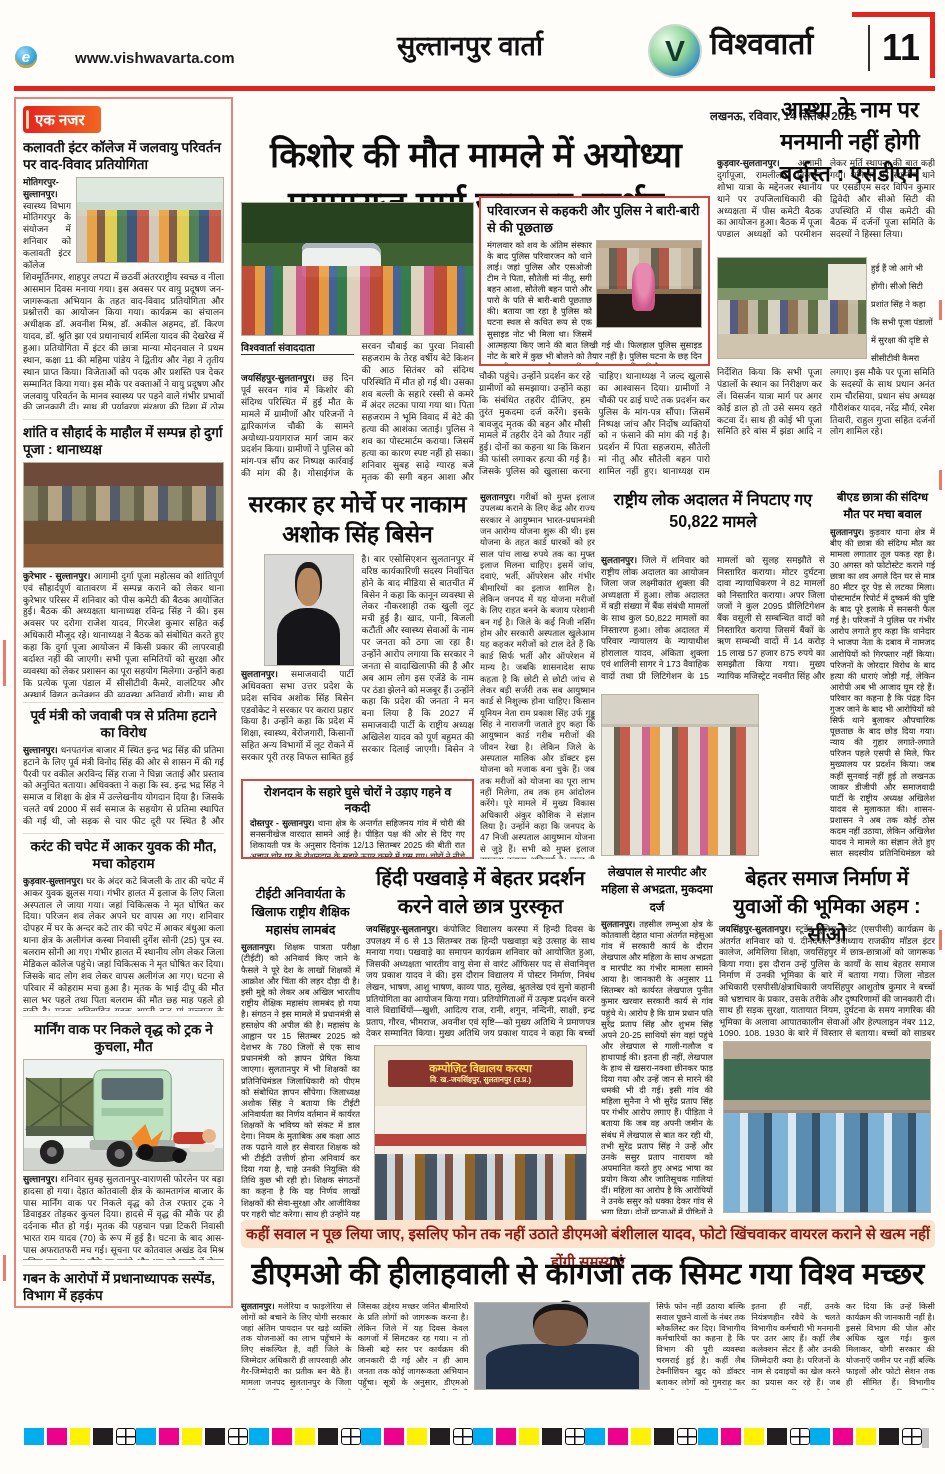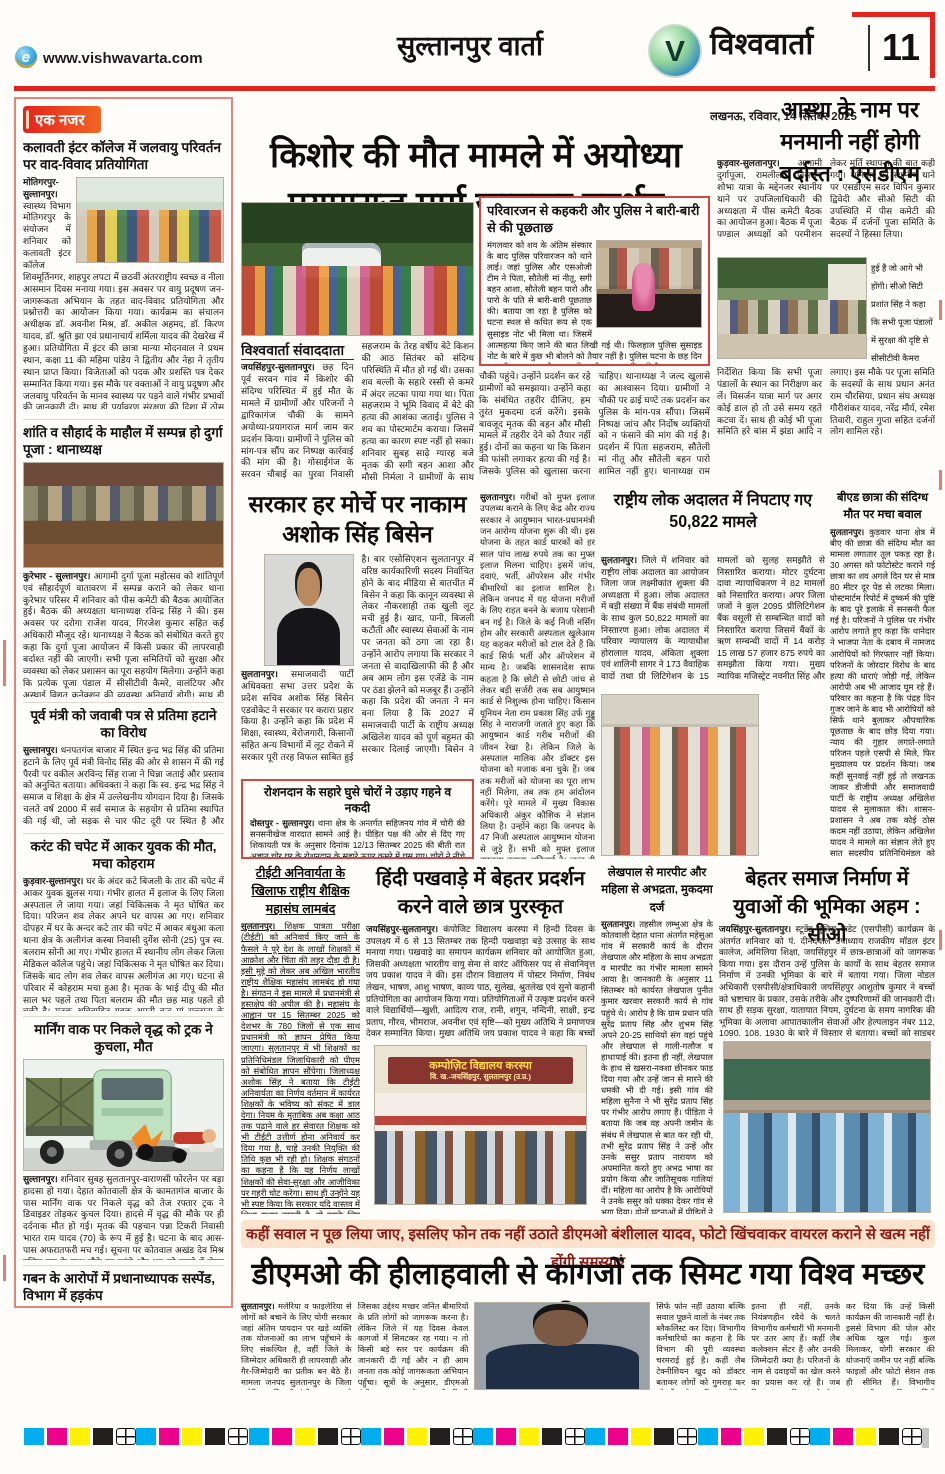--- a/index.html
+++ b/index.html
@@ -4,21 +4,21 @@
 <style>
   html,body{margin:0;padding:0;background:#e9e7e2;}
   #page{position:relative;width:945px;height:1474px;background:#fffdf9;margin:0 auto;
         font-family:"Liberation Sans","DejaVu Sans",sans-serif;color:#111;overflow:hidden;}
   .abs{position:absolute;}
   
   .site{left:15px;top:46px;display:flex;align-items:center;gap:6px;}
   .eicon{width:22px;height:22px;border-radius:50%;background:radial-gradient(circle at 35% 30%,#9fd8f5,#1a9cd8 70%);
          color:#fff;font-weight:bold;font-style:italic;text-align:center;line-height:22px;font-size:15px;
          box-shadow:inset 0 -3px 0 rgba(240,160,30,.8);}
-  .siteurl{font-size:15px;font-weight:bold;color:#1c1c1c;}
+  .siteurl{font-size:15px;font-weight:bold;color:#1c1c1c;margin-left:32px;}
   .edition{left:290px;top:26px;width:360px;text-align:center;font-size:27px;font-weight:800;}
   .globe{left:648px;top:24px;width:54px;height:54px;border-radius:50%;
          background:radial-gradient(circle at 32% 30%,#eafbea,#8fd49a 45%,#2f89c5 80%,#1b6fae);
          border:2px solid #cfd8cf;box-sizing:border-box;text-align:center;}
   .globe span{font-size:30px;font-weight:900;color:#123a2a;line-height:50px;}
   .brand{left:710px;top:22px;font-size:30px;font-weight:900;letter-spacing:0;}
   .branddate{left:710px;top:60px;font-size:11.5px;font-weight:bold;color:#222;margin-top:48px;}
   .pagebox{left:852px;top:12px;width:83px;height:66px;border-top:5px solid #e3231e;border-right:5px solid #e3231e;
            box-sizing:border-box;display:flex;align-items:center;justify-content:flex-end;}
   .pagenum{border-left:2px solid #333;padding:2px 10px 2px 12px;font-size:36px;font-weight:800;text-align:center;}
@@ -208,21 +208,21 @@
   </div>
 
   <div class="abs hcenter" style="left:241px;top:94px;width:470px;height:104px;font-size:35px;line-height:1.4;margin-top:36px;">किशोर की मौत मामले में अयोध्या प्रयागराज मार्ग जामकर प्रदर्शन</div>
 
   <div class="abs ph ph-protest" style="left:241px;top:202px;width:233px;height:134px;">
     <span class="van"></span>
   </div>
 
   <div class="abs clip" style="left:241px;top:341px;width:233px;height:143px;">
     <div class="bt cols2" style="height:143px;">
-      <div style="font-weight:bold;font-size:14px;border-bottom:1px solid #333;margin-bottom:2px;">विश्ववार्ता संवाददाता</div>
+      <div style="font-weight:bold;font-size:10px;border-bottom:1px solid #333;margin-bottom:18px;">विश्ववार्ता संवाददाता</div>
       <span class="dl">जयसिंहपुर-सुलतानपुर।</span>
       <span>छह दिन पूर्व सरवन गांव में किशोर की संदिग्ध परिस्थित में हुई मौत के मामले में ग्रामीणों और परिजनों ने द्वारिकागंज चौकी के सामने अयोध्या-प्रयागराज मार्ग जाम कर प्रदर्शन किया। ग्रामीणों ने पुलिस को मांग-पत्र सौंप कर निष्पक्ष कार्रवाई की मांग की है। गोसाईगंज के सरवन चौबाई का पुरवा निवासी सहजराम के तेरह वर्षीय बेटे किशन की आठ सितंबर को संदिग्ध परिस्थिति में मौत हो गई थी। उसका शव बल्ली के सहारे रस्सी से कमरे में अंदर लटका पाया गया था। पिता सहजराम ने भूमि विवाद में बेटे की हत्या की आशंका जताई। पुलिस ने शव का पोस्टमार्टम कराया। जिसमें हत्या का कारण स्पष्ट नहीं हो सका। शनिवार सुबह साढ़े ग्यारह बजे मृतक की सगी बहन आशा और मौसी निर्मला ने ग्रामीणों के साथ द्वारिकागंज चौकी के सामने अयोध्या-प्रयागराज हाइवे पर रोड जाम कर दिया। द्वारिकागंज चौकी इंचार्ज द्विवेश त्रिवेदी ने समझा बुझाकर ग्रामीणों को सड़क से हटाया। इस बीच 10 मिनट हाइवे पर आवागमन बाधित रहा। सूचना पर थानाध्यक्ष राम आशीष उपाध्याय</span>
     </div>
   </div>
 
   <div class="abs inset clip" style="left:479px;top:196px;width:231px;height:170px;">
     <div class="t">परिवारजन से कहकरी और पुलिस ने बारी-बारी से की पूछताछ</div>
     <div class="bt s clip" style="height:128px;">
       <span class="ph ph-sog" style="float:right;width:106px;height:88px;margin:0 0 3px 4px;"></span>
       <span>मंगलवार को शव के अंतिम संस्कार के बाद पुलिस परिवारजन को थाने लाई। जहां पुलिस और एसओजी टीम ने पिता, सौतेली मां नीतू, सगी बहन आशा, सौतेली बहन पारो और पारो के पति से बारी-बारी पूछताछ की। बताया जा रहा है पुलिस को घटना स्थल से कथित रूप से एक सुसाइड नोट भी मिला था। जिसमें आत्महत्या किए जाने की बात लिखी गई थी। फिलहाल पुलिस सुसाइड नोट के बारे में कुछ भी बोलने को तैयार नहीं है। पुलिस घटना के छह दिन बाद भी आत्महत्या और हत्या की गुत्थी सुलझा नहीं सकी है।</span>
@@ -281,35 +281,35 @@
   </div>
 
   <div class="abs clip" style="left:830px;top:489px;width:105px;height:370px;">
     <div class="hcenter" style="font-size:11.5px;line-height:1.5;">बीएड छात्रा की संदिग्ध मौत पर मचा बवाल</div>
     <div class="bt s" style="margin-top:3px;">
       <span class="dl">सुलतानपुर।</span>
       <span>कुड़वार थाना क्षेत्र में बीए की छात्रा की संदिग्ध मौत का मामला लगातार तूल पकड़ रहा है। 30 अगस्त को फोटोस्टेट कराने गई छात्रा का शव अगले दिन घर से मात्र 80 मीटर दूर पेड़ से लटका मिला। पोस्टमार्टम रिपोर्ट में दुष्कर्म की पुष्टि के बाद पूरे इलाके में सनसनी फैल गई है। परिजनों ने पुलिस पर गंभीर आरोप लगाते हुए कहा कि थानेदार ने भाजपा नेता के दबाव में नामजद आरोपियों को गिरफ्तार नहीं किया। परिजनों के जोरदार विरोध के बाद हत्या की धाराएं जोड़ी गईं, लेकिन आरोपी अब भी आजाद घूम रहे हैं। परिवार का कहना है कि पंद्रह दिन गुजर जाने के बाद भी आरोपियों को सिर्फ थाने बुलाकर औपचारिक पूछताछ के बाद छोड़ दिया गया। न्याय की गुहार लगाते-लगाते परिजन पहले एसपी से मिले, फिर मुख्यालय पर प्रदर्शन किया। जब कहीं सुनवाई नहीं हुई तो लखनऊ जाकर डीजीपी और समाजवादी पार्टी के राष्ट्रीय अध्यक्ष अखिलेश यादव से मुलाकात की। शासन-प्रशासन ने अब तक कोई ठोस कदम नहीं उठाया, लेकिन अखिलेश यादव ने मामले का संज्ञान लेते हुए सात सदस्यीय प्रतिनिधिमंडल को पीड़ित परिवार से मिलने भेजा है। प्रतिनिधिमंडल में जिलाध्यक्ष रघुवीर यादव, सांसद राम भुआल निषाद, विधायक ताहिर खान, सांस्कृतिक प्रकोष्ठ प्रदेश अध्यक्ष धर्मेंद्र सोलंकी, राम कुमार भुर्जी, प्रदीप भुर्जी और स्वामीनाथ यादव शामिल हैं।</span>
     </div>
   </div>
 
-  <div class="abs clip" style="left:241px;top:864px;width:119px;height:350px;text-decoration:underline;">
+  <div class="abs clip" style="left:241px;top:885px;width:119px;height:350px;">
     <div class="hcenter" style="font-size:12.5px;line-height:1.45;">टीईटी अनिवार्यता के खिलाफ राष्ट्रीय शैक्षिक महासंघ लामबंद</div>
     <div class="bt s" style="margin-top:3px;">
       <span class="dl">सुलतानपुर।</span>
       <span>शिक्षक पात्रता परीक्षा (टीईटी) को अनिवार्य किए जाने के फैसले ने पूरे देश के लाखों शिक्षकों में आक्रोश और चिंता की लहर दौड़ा दी है। इसी मुद्दे को लेकर अब अखिल भारतीय राष्ट्रीय शैक्षिक महासंघ लामबंद हो गया है। संगठन ने इस मामले में प्रधानमंत्री से हस्तक्षेप की अपील की है। महासंघ के आह्वान पर 15 सितम्बर 2025 को देशभर के 780 जिलों से एक साथ प्रधानमंत्री को ज्ञापन प्रेषित किया जाएगा। सुलतानपुर में भी शिक्षकों का प्रतिनिधिमंडल जिलाधिकारी को पीएम को संबोधित ज्ञापन सौंपेगा। जिलाध्यक्ष अशोक सिंह ने बताया कि टीईटी अनिवार्यता का निर्णय वर्तमान में कार्यरत शिक्षकों के भविष्य को संकट में डाल देगा। नियम के मुताबिक अब कक्षा आठ तक पढ़ाने वाले हर सेवारत शिक्षक को भी टीईटी उत्तीर्ण होना अनिवार्य कर दिया गया है, चाहे उनकी नियुक्ति की तिथि कुछ भी रही हो। शिक्षक संगठनों का कहना है कि यह निर्णय लाखों शिक्षकों की सेवा-सुरक्षा और आजीविका पर गहरी चोट करेगा। साथ ही उन्होंने यह भी स्पष्ट किया कि सरकार यदि वास्तव में शिक्षा सुधार चाहती है, तो इसके लिए आरटीई (शिक्षा का अधिकार) एक्ट में आवश्यक संशोधन किया जाए, ताकि पहले से कार्यरत शिक्षकों को राहत मिल सके।</span>
     </div>
   </div>
 
   <div class="abs" style="left:366px;top:864px;width:229px;height:350px;">
     <div class="hcenter" style="font-size:20px;line-height:1.4;height:56px;">हिंदी पखवाड़े में बेहतर प्रदर्शन करने वाले छात्र पुरस्कृत</div>
     <div class="bt clip" style="height:116px;margin-top:4px;font-size:8.8px;">
       <span class="dl">जयसिंहपुर-सुलतानपुर।</span>
       <span>कंपोजिट विद्यालय करस्पा में हिन्दी दिवस के उपलक्ष्य में 6 से 13 सितम्बर तक हिन्दी पखवाड़ा बड़े उत्साह के साथ मनाया गया। पखवाड़े का समापन कार्यक्रम शनिवार को आयोजित हुआ, जिसकी अध्यक्षता भारतीय वायु सेना से वारंट ऑफिसर पद से सेवानिवृत्त जय प्रकाश यादव ने की। इस दौरान विद्यालय में पोस्टर निर्माण, निबंध लेखन, भाषण, आशु भाषण, काव्य पाठ, सुलेख, श्रुतलेख एवं सुनो कहानी प्रतियोगिता का आयोजन किया गया। प्रतियोगिताओं में उत्कृष्ट प्रदर्शन करने वाले विद्यार्थियों—खुशी, आदित्य राज, रानी, शगुन, नन्दिनी, साक्षी, इन्द्र प्रताप, गौरव, भीमराज, अवनीश एवं सृष्टि—को मुख्य अतिथि ने प्रमाणपत्र देकर सम्मानित किया। मुख्य अतिथि जय प्रकाश यादव ने कहा कि बच्चों का प्रदर्शन सराहनीय रहा और इस प्रकार की गतिविधियाँ विद्यार्थियों की प्रतिभा निखारने में सहायक होती हैं। कार्यक्रम में प्रधानाध्यापक बाबूलाल के साथ शिक्षक समरेंद्र, संदीप, नितेश एवं मालदीन निर्णायक के रूप में उपस्थित रहे।</span>
     </div>
-    <div class="ph ph-school" style="width:213px;height:160px;margin:5px auto 0;">
+    <div class="ph ph-school" style="width:213px;height:202px;margin:5px auto 0;">
       <div class="sign">
         <div class="l1">कम्पोज़िट विद्यालय करस्पा</div>
         <div class="l2">वि. ख.-जयसिंहपुर, सुलतानपुर (उ.प्र.)</div>
       </div>
     </div>
   </div>
 
   <div class="abs clip" style="left:601px;top:864px;width:112px;height:350px;">
     <div class="hcenter" style="font-size:11.5px;line-height:1.5;">लेखपाल से मारपीट और महिला से अभद्रता, मुकदमा दर्ज</div>
     <div class="bt s" style="margin-top:3px;">

